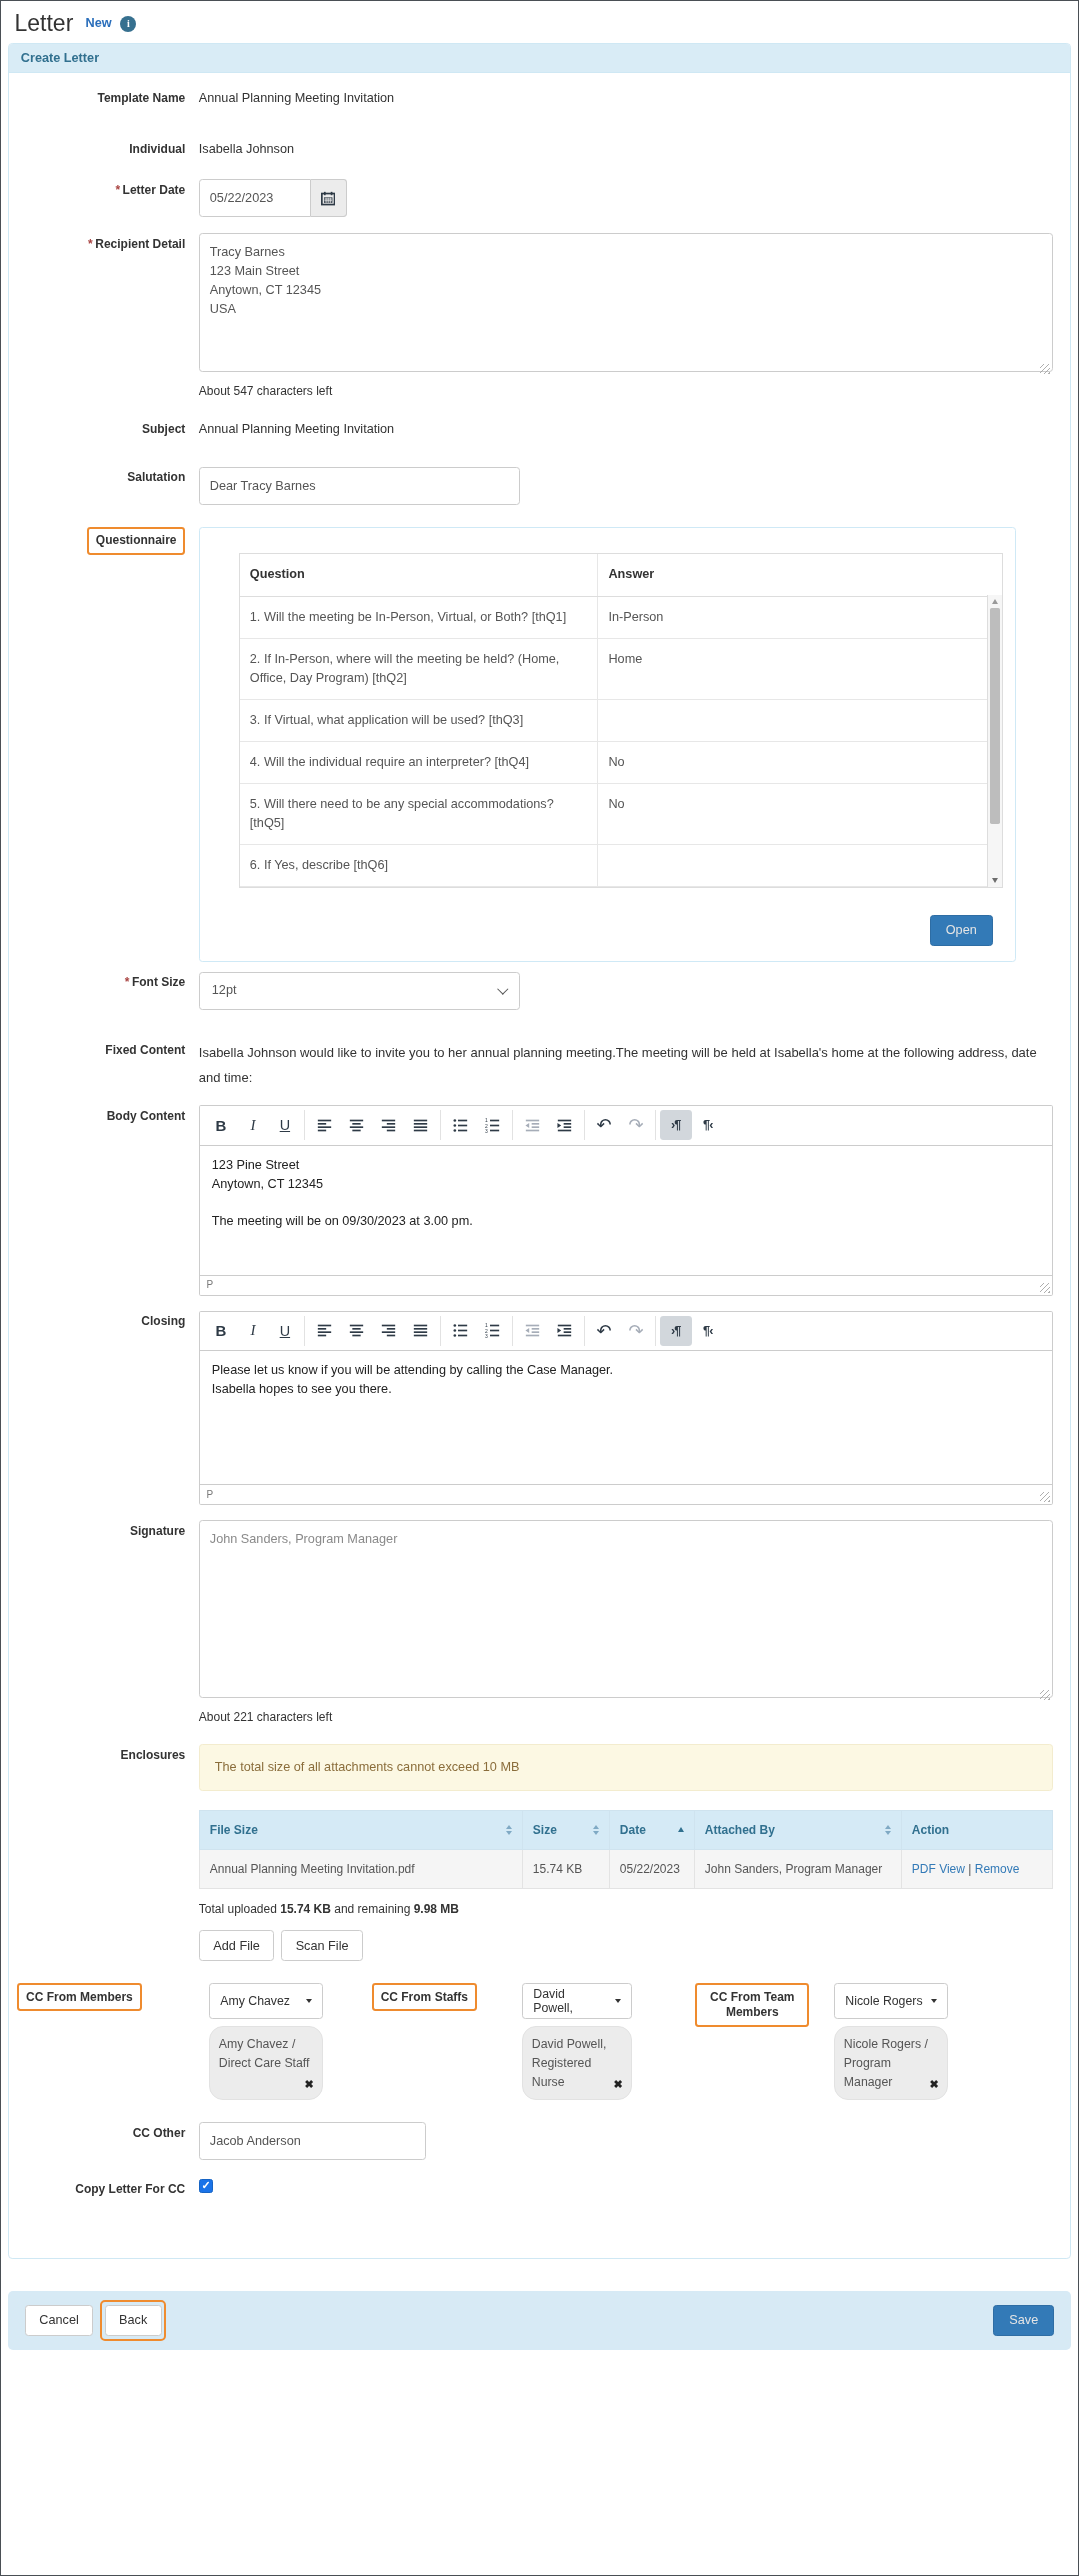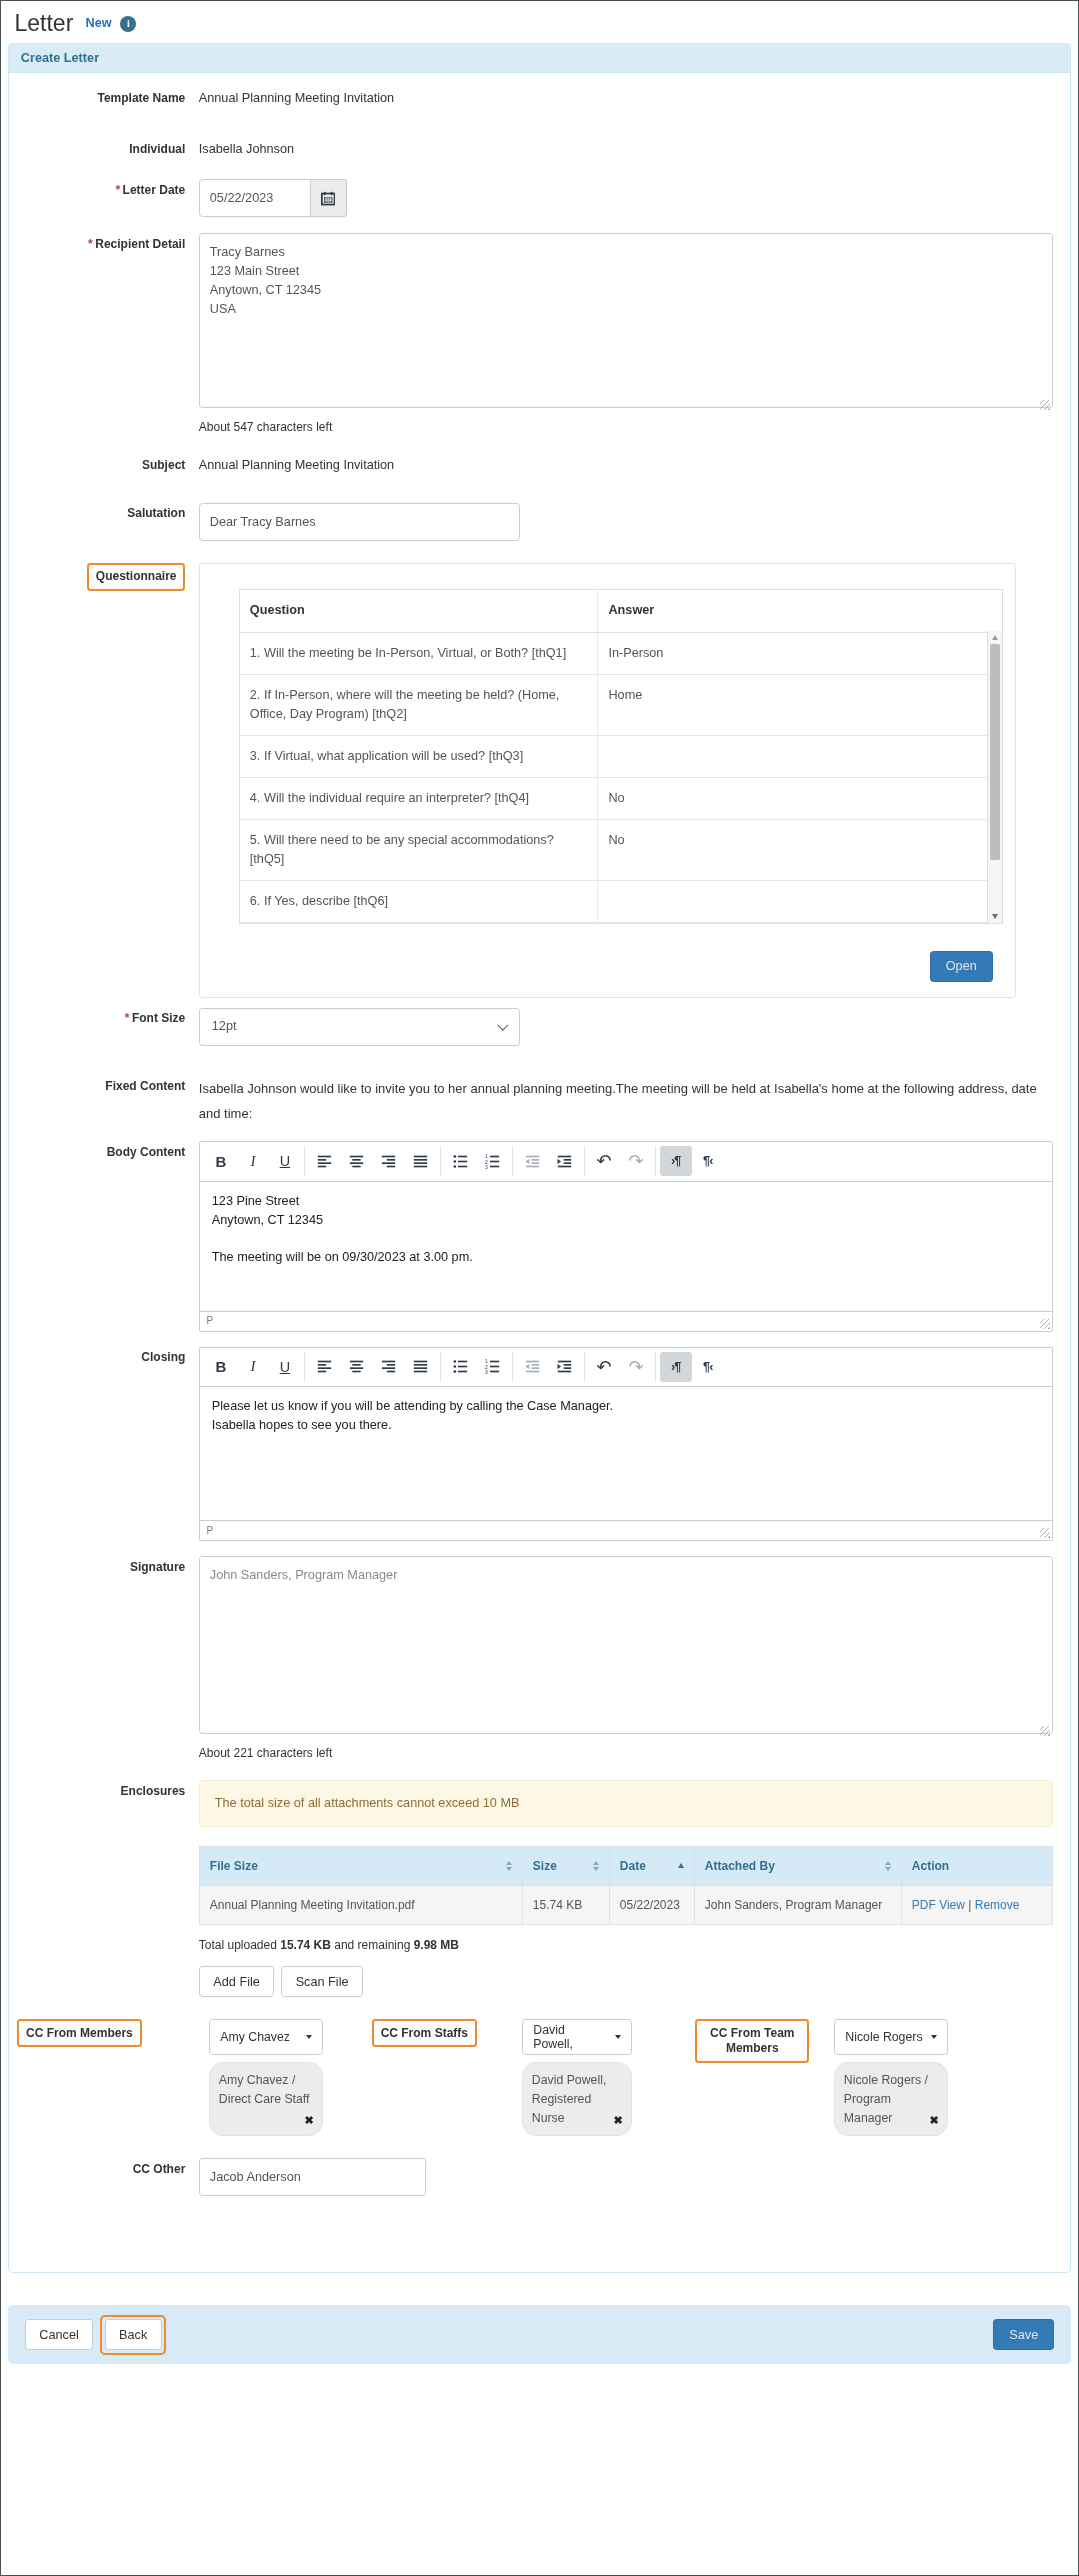--- a/index.html
+++ b/index.html
@@ -192,21 +192,21 @@
             </svg>
           </div>
         </div>
       </div>
     </div>
 
     <div class="frow mb-row4">
       <div class="lcol"><span class="star">*</span><span>Recipient Detail</span></div>
       <div class="ccol">
         <span class="ta-wrap">
-          <textarea style="width: 854px; height: 175px;">Tracy Barnes
+          <textarea style="width: 854px; height: 139px;">Tracy Barnes
 123 Main Street
 Anytown, CT 12345
 USA</textarea>
           <span class="grip"></span>
         </span>
         <div class="hint">About 547 characters left</div>
       </div>
     </div>
 
     <div class="frow mb-row5">
@@ -667,20 +667,26 @@
       </div>
     </div>
 
     <div class="frow mb-row13" style="margin-top:22px;">
       <div class="lcol">CC Other</div>
       <div class="ccol">
         <input type="text" style="width: 227px;" value="Jacob Anderson">
       </div>
     </div>
 
+    <div class="frow">
+      <div class="lcol" style="line-height:1.6;">Copy Letter For CC</div>
+      <div class="ccol" style="padding-top:1.7px;">
+        <div class="cb"></div>
+      </div>
+    </div>
 
   </div>
 </div>
 
 <div class="footer-bar">
   <button class="btn-default">Cancel</button>
   <span class="back-hl">
     <button class="btn-default">Back</button>
   </span>
   <button class="btn-primary save">Save</button>

